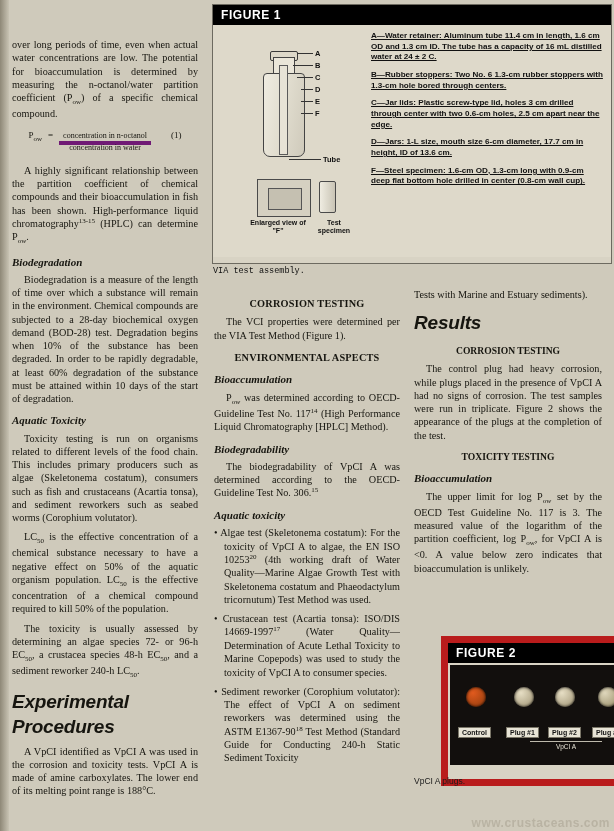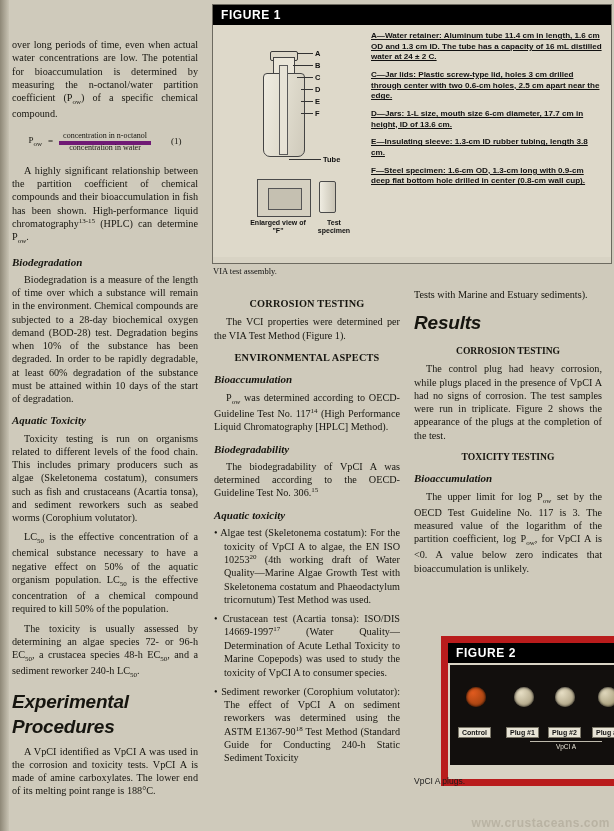--- a/index.html
+++ b/index.html
@@ -61,21 +61,21 @@
     line-height: 1.32;
     font-weight: bold;
     color: #111;
     text-decoration: underline;
   }
   .fig1-text p { margin: 0 0 7px 0; }
   .fig1-cap {
     position: absolute;
     left: 213px;
     top: 266px;
-    font-family: Liberation Serif, serif;
+    font-family: Liberation Mono, monospace;
     font-size: 8.5px;
     color: #111;
   }
   
   .lbl {
     position: absolute;
     font-family: "Liberation Sans", sans-serif;
     font-size: 7.5px;
     font-weight: bold;
     color: #111;
@@ -205,21 +205,21 @@
     margin: 9px 0 5px 0;
   }
   .col1 { left: 12px; top: 38px; width: 186px; }
   .col2 { left: 214px; top: 288px; width: 186px; }
   .col3 { left: 414px; top: 288px; width: 188px; }
 
   .eqn {
     margin: 10px 0 10px 0;
     font-size: 9px;
     display: flex;
-    align-items: center;
+    align-items: flex-start;
     justify-content: center;
     gap: 6px;
   }
   .eqn .lhs { font-size: 9px; }
   .frac { display: inline-block; text-align: center; vertical-align: middle; }
   .frac .num { border-bottom: 4px solid #701a75; padding: 0 4px 1px 4px; font-size: 8px; }
   .frac .den { padding: 1px 4px 0 4px; font-size: 8px; }
   .eqnum { margin-left: 14px; font-size: 9px; }
 
   ul.bul { margin: 0; padding: 0 0 0 0; list-style: none; }
@@ -348,23 +348,23 @@
 
         <div class="lbl" style="left:104px; top:126px;">Tube</div>
         <div class="leader" style="left:70px; top:130px; width:32px;"></div>
 
         <div class="enl-cap">Enlarged view of "F"</div>
         <div class="spec-cap">Test specimen</div>
       </div>
 
       <div class="fig1-text">
         <p>A—Water retainer: Aluminum tube 11.4 cm in length, 1.6 cm OD and 1.3 cm ID. The tube has a capacity of 16 mL distilled water at 24 ± 2 C.</p>
+        <p>B—Rubber stoppers: Two No. 6 1.3-cm rubber stoppers with 1.3-cm hole bored through centers.</p>
         <p>C—Jar lids: Plastic screw-type lid, holes 3 cm drilled through center with two 0.6-cm holes, 2.5 cm apart near the edge.</p>
         <p>D—Jars: 1-L size, mouth size 6-cm diameter, 17.7 cm in height, ID of 13.6 cm.</p>
-        <p>E—Insulating sleeve: 1.3-cm ID rubber tubing, length 3.8 cm.</p>
         <p>F—Steel specimen: 1.6-cm OD, 1.3-cm long with 0.9-cm deep flat bottom hole drilled in center (0.8-cm wall cup).</p>
       </div>
     </div>
   </div>
   <div class="fig1-cap">VIA test assembly.</div>
 
   <div class="col col1">
     <p class="noind">over long periods of time, even when actual water concentrations are low. The potential for bioaccumulation is determined by measuring the n-octanol/water partition coefficient (P<sub class="sb">ow</sub>) of a specific chemical compound.</p>
 
     <div class="eqn">

